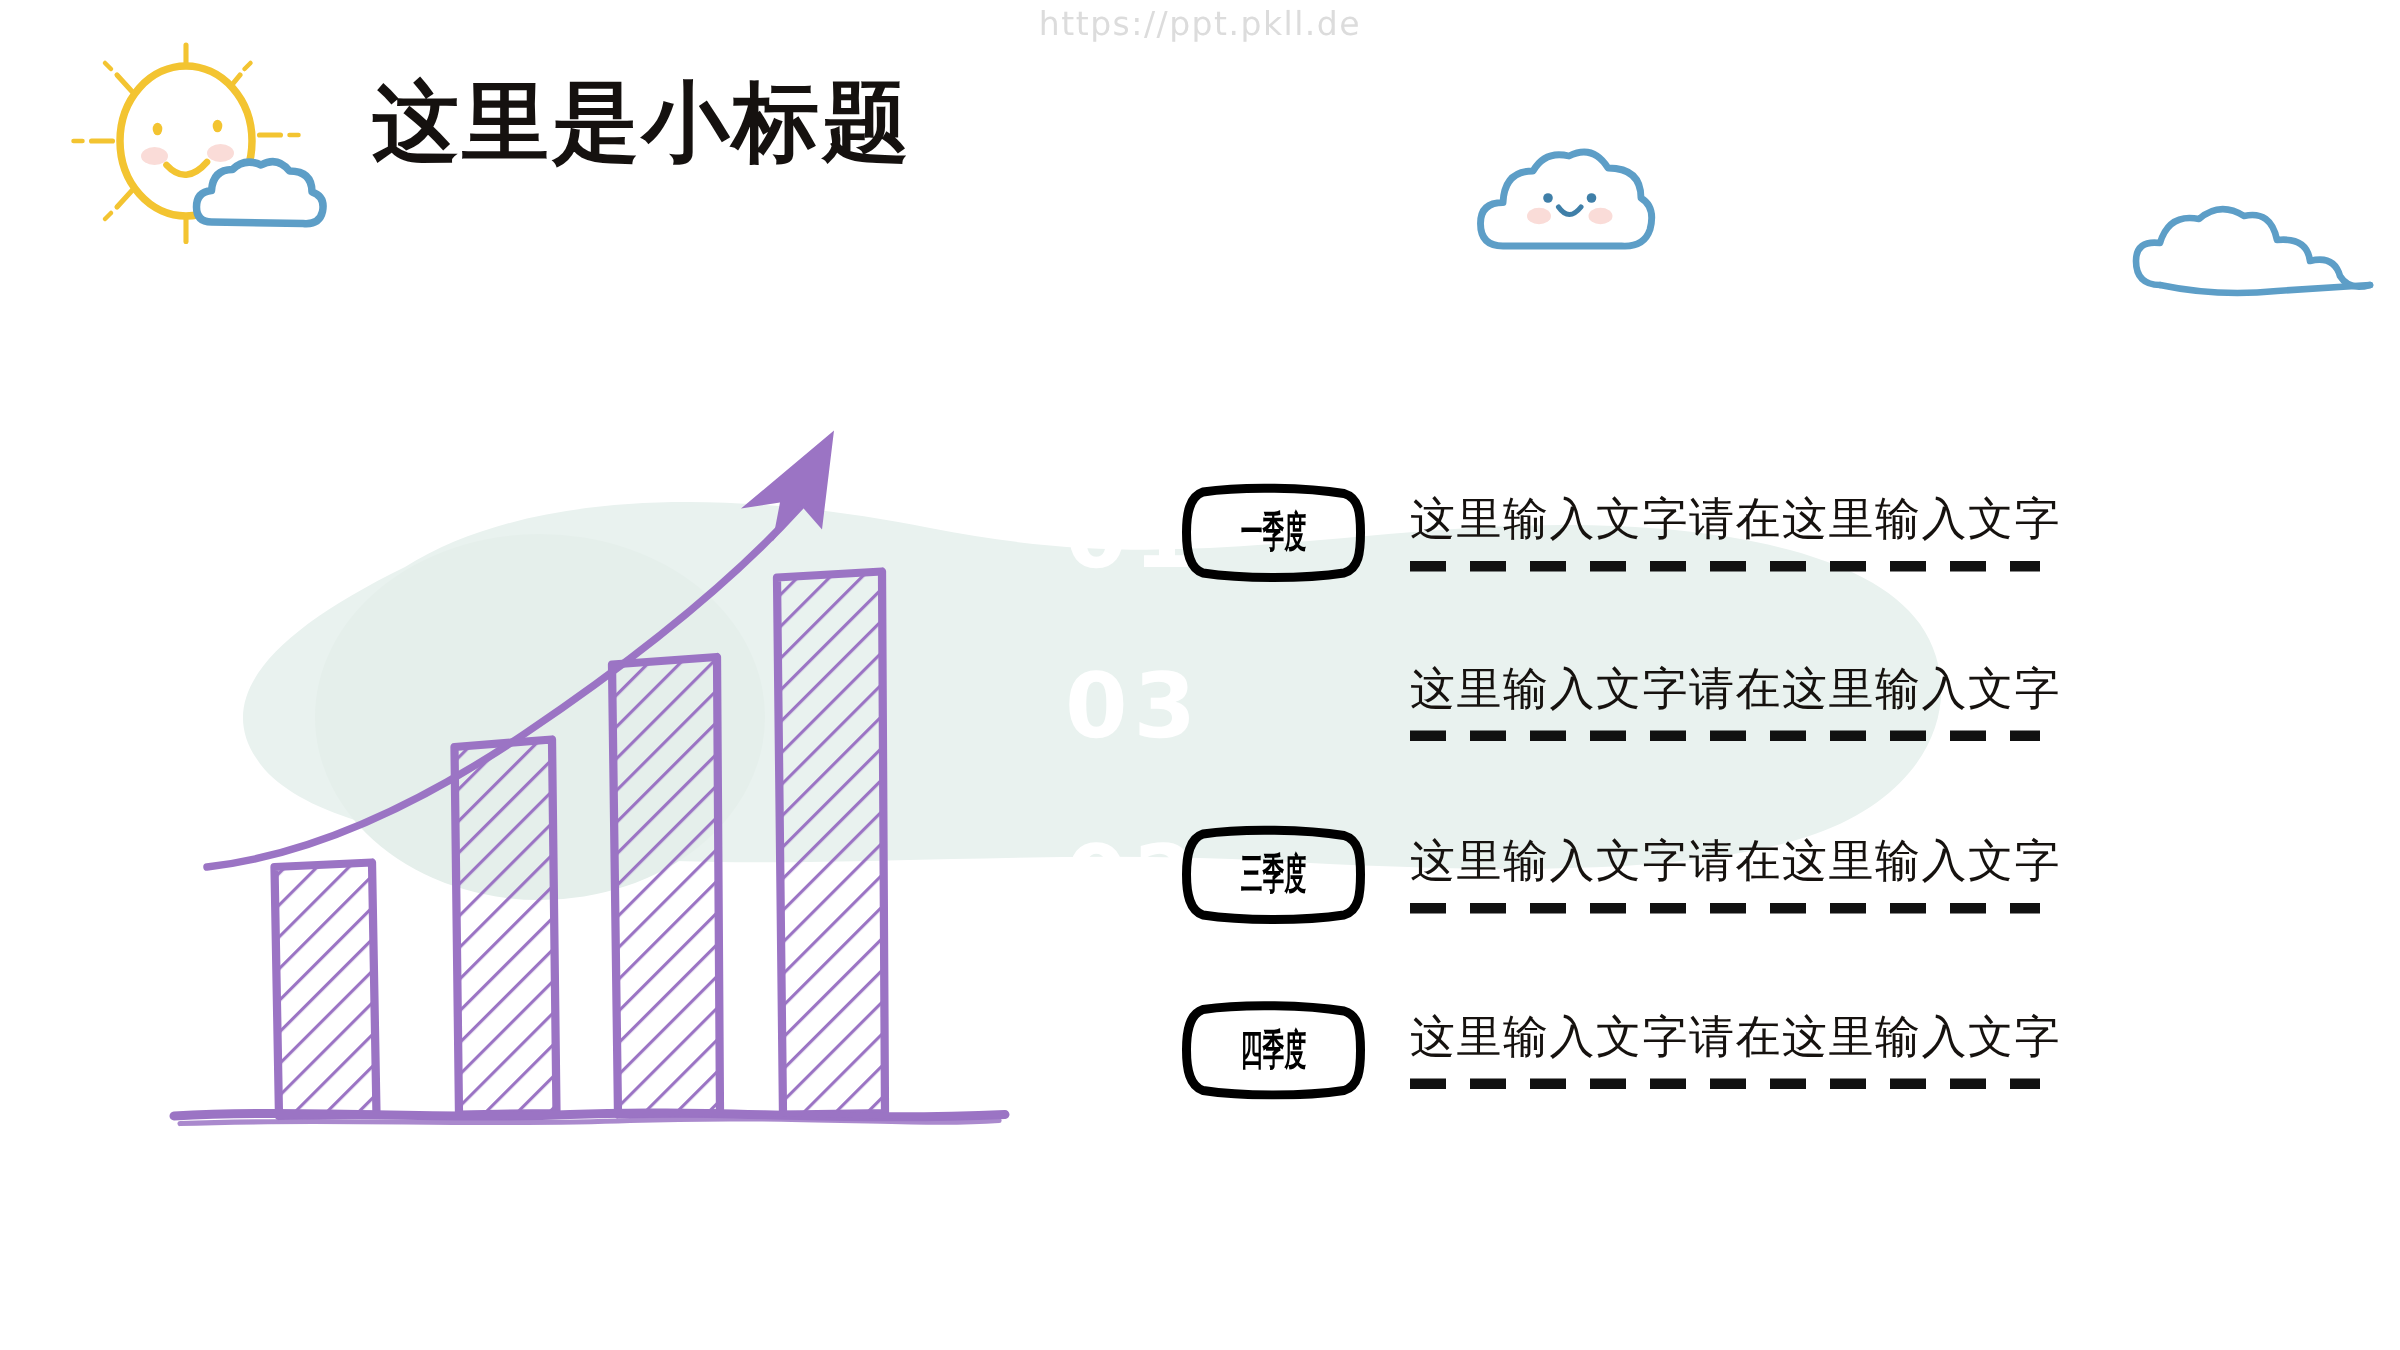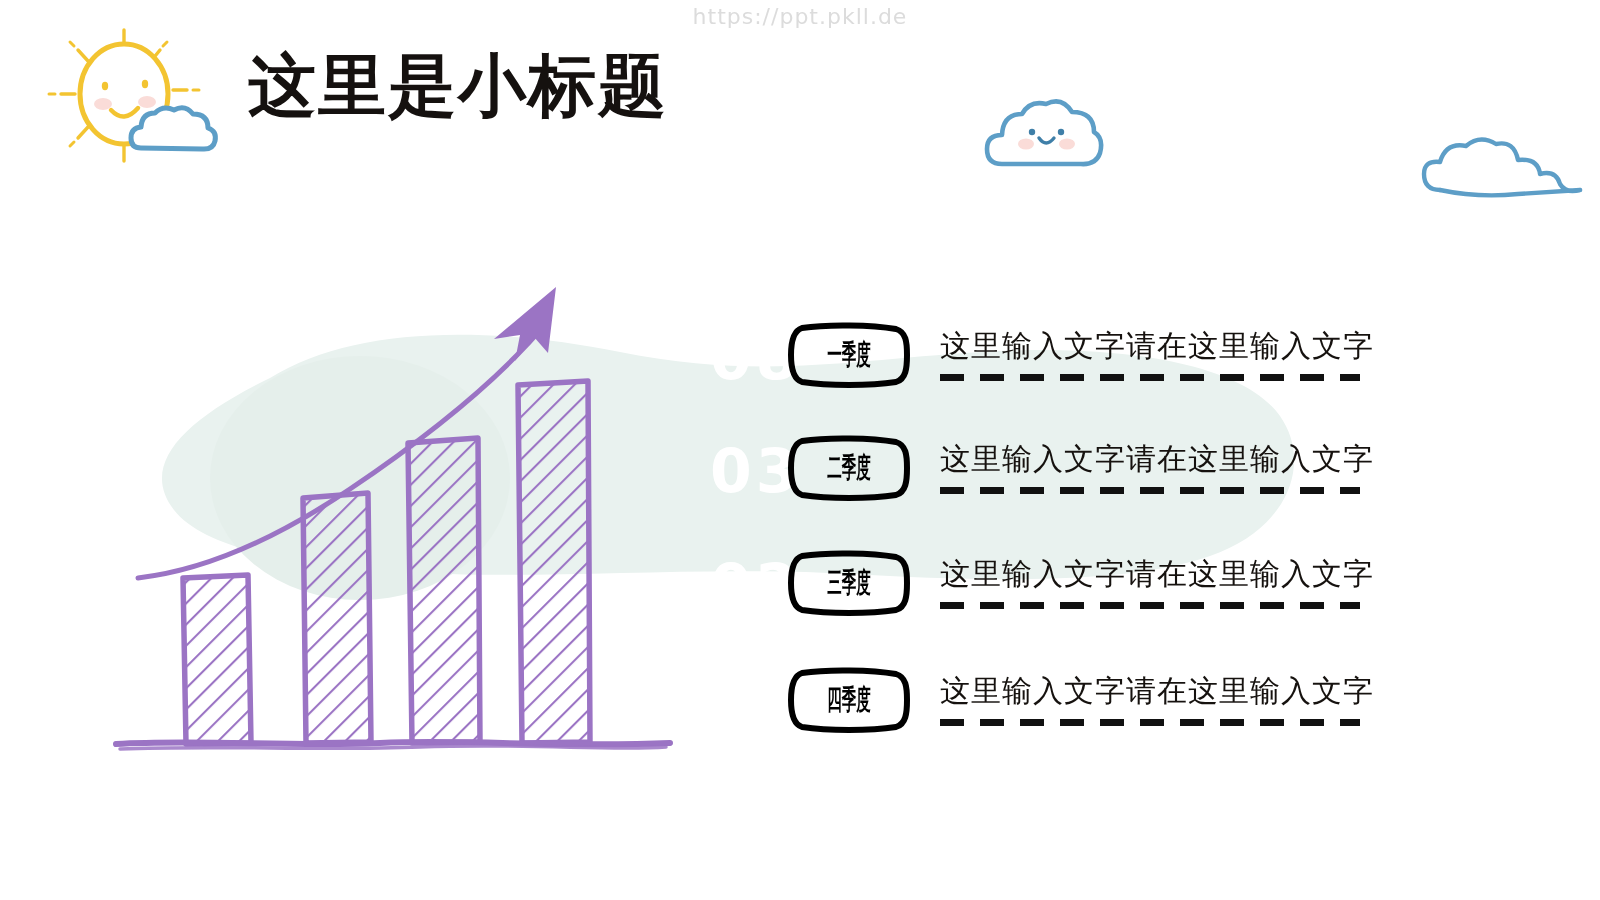--- a/index.html
+++ b/index.html
@@ -24,21 +24,21 @@
 
   
   .sun-cloud{position:absolute;left:45px;top:28px;width:185px;height:140px;}
   .cloud-mid{position:absolute;left:978px;top:92px;width:128px;height:82px;}
   .cloud-right{position:absolute;left:1418px;top:132px;width:190px;height:66px;}
 
   
   .title{
     position:absolute;left:248px;top:52px;
     font-family:"DejaVu Sans", sans-serif;
-    font-size:68px;font-weight:bold;
+    font-size:58px;font-weight:bold;
     color:#15110f;letter-spacing:2px;
     white-space:nowrap;line-height:1;
   }
 
   
   .blob{position:absolute;left:150px;top:330px;width:1160px;height:270px;}
 
   
   .chart{position:absolute;left:110px;top:275px;width:610px;height:500px;}
 
@@ -213,43 +213,36 @@
       <path d="M408 110 L478 106 L480 467 L412 468 Z" stroke="#9b74c4" stroke-width="5.5" fill="none" stroke-linejoin="round"></path>
 
       <path d="M6 469 C90 464 180 472 270 468 C360 464 450 473 560 468" stroke="#9b74c4" stroke-width="6" fill="none" stroke-linecap="round"></path>
       <path d="M10 474 C110 470 210 476 310 472 C420 468 500 476 556 472" stroke="#9b74c4" stroke-width="3.5" fill="none" stroke-linecap="round" opacity="0.85"></path>
     </svg>
   </div>
 
   <div class="list">
 
     <div class="item item-0">
-      <div class="ghost-num">08</div>
+      <div class="ghost-num">01</div>
       <div class="badge">
         <svg width="122" height="66" viewBox="0 0 122 66" xmlns="http://www.w3.org/2000/svg">
           <path d="M14 6 C40 2 84 3 108 7 C118 10 119 20 119 33 C119 46 118 57 108 60
                    C82 64 40 64 14 60 C5 57 3 46 3 33 C3 20 5 9 14 6 Z" stroke="#000000" stroke-width="6" fill="none" stroke-linejoin="round"></path>
         </svg>
         <div class="badge-label">一季度</div>
       </div>
       <div class="item-text">这里输入文字请在这里输入文字</div>
       <div class="item-rule">
           <div class="dashrule"></div>
         </div>
     </div>
 
     <div class="item item-1">
       <div class="ghost-num">03</div>
-      <div class="badge">
-        <svg width="122" height="66" viewBox="0 0 122 66" xmlns="http://www.w3.org/2000/svg">
-          <path d="M14 6 C40 2 84 3 108 7 C118 10 119 20 119 33 C119 46 118 57 108 60
-                   C82 64 40 64 14 60 C5 57 3 46 3 33 C3 20 5 9 14 6 Z" stroke="#000000" stroke-width="6" fill="none" stroke-linejoin="round"></path>
-        </svg>
-        <div class="badge-label">二季度</div>
-      </div>
       <div class="item-text">这里输入文字请在这里输入文字</div>
       <div class="item-rule">
           <div class="dashrule"></div>
         </div>
     </div>
 
     <div class="item item-2">
       <div class="ghost-num">02</div>
       <div class="badge">
         <svg width="122" height="66" viewBox="0 0 122 66" xmlns="http://www.w3.org/2000/svg">

